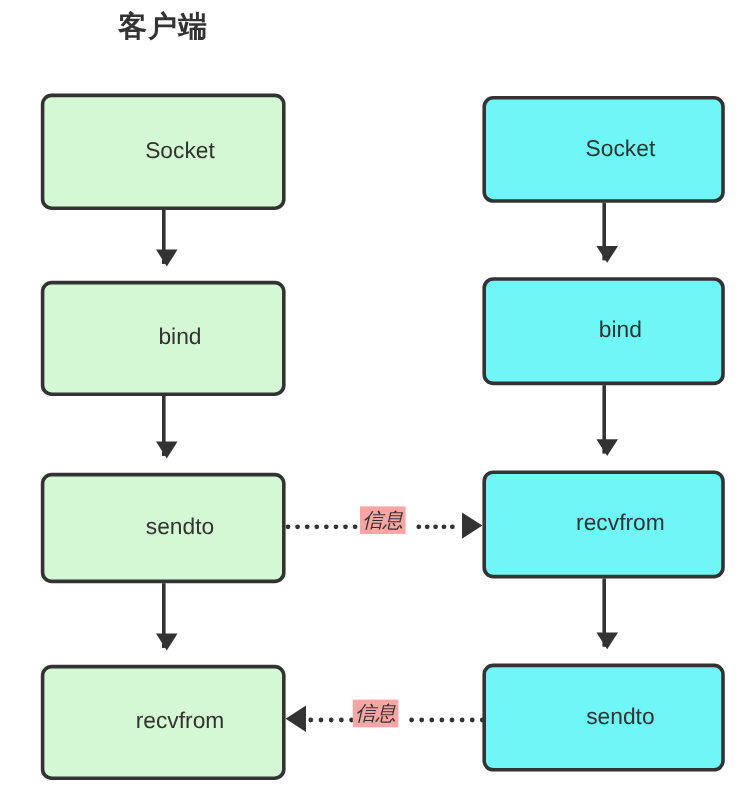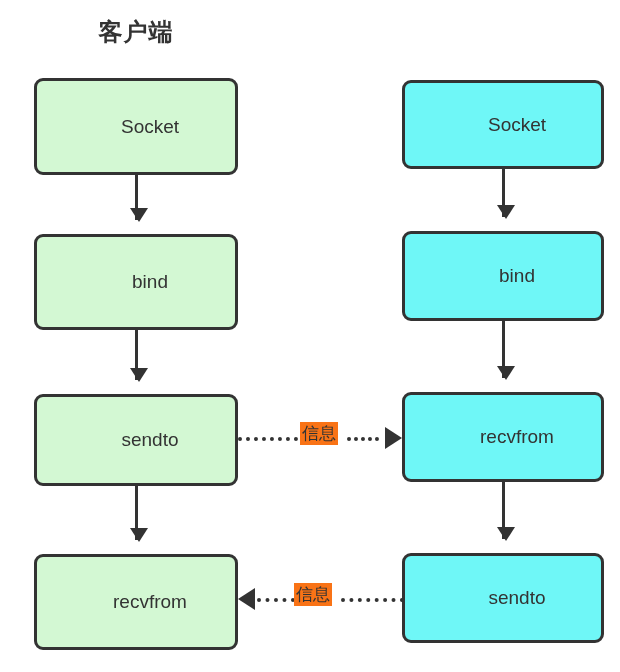--- a/index.html
+++ b/index.html
@@ -21,21 +21,21 @@
   }
   .column-title {
     position: absolute;
     font-size: 24px;
     font-weight: bold;
     color: #333333;
     text-align: center;
     letter-spacing: 1px;
     white-space: nowrap;
   }
-  #title-client { left: 34px; top: 16px; width: 204px; }
+  #title-client { left: 34px; top: 6px; width: 204px; }
   #title-server { left: 402px; top: 14px; width: 202px; }
 
   .node {
     position: absolute;
     box-sizing: border-box;
     border: 3px solid #333333;
     border-radius: 9px;
     display: flex;
     align-items: center;
     justify-content: center;
@@ -100,23 +100,24 @@
     position: absolute;
     top: 10px;
     height: 0;
     border-top: 4px dotted #333333;
   }
   .hlink .msg-label {
     position: absolute;
     top: -5px;
     font-size: 17px;
     color: #333333;
-    background: #f97316;
+    background: #fca5a5;
     padding: 0 2px;
     white-space: nowrap;
+    font-style: italic;
   }
   .hlink .arrow-head {
     position: absolute;
     top: 0;
     width: 0;
     height: 0;
     border-top: 11px solid transparent;
     border-bottom: 11px solid transparent;
   }
   .arrow-head.right {

